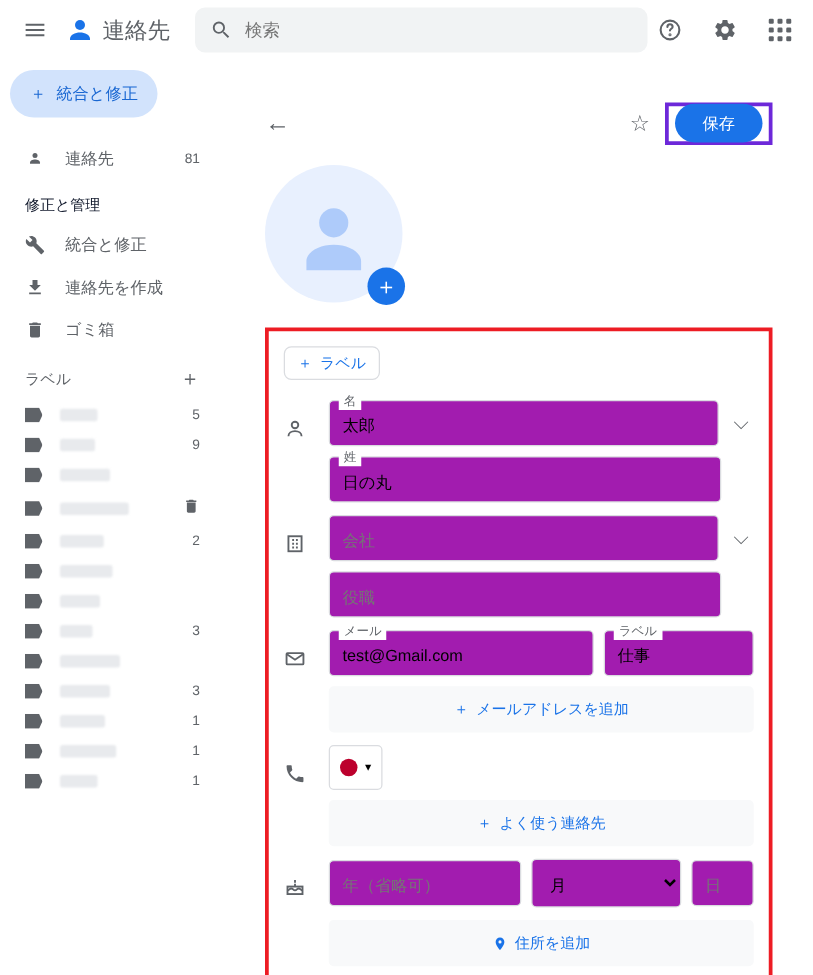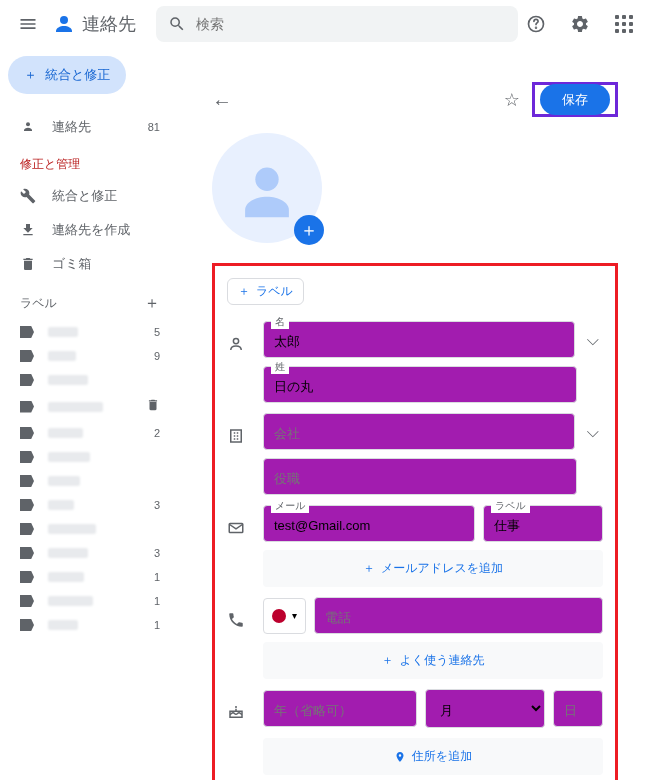--- a/index.html
+++ b/index.html
@@ -17,21 +17,21 @@
     .icon-btn { width: 36px; height: 36px; display: flex; align-items: center; justify-content: center; color: #5f6368; cursor: pointer; border-radius: 50%; }
     .apps-grid { display: grid; grid-template-columns: repeat(3, 4px); grid-template-rows: repeat(3, 4px); gap: 3px; }
     .apps-grid span { background: #5f6368; border-radius: 1px; }
     
     
     .sidebar { width: 180px; padding-top: 56px; padding-left: 8px; padding-right: 8px; flex-shrink: 0; overflow-y: auto; }
     .create-btn { display: flex; align-items: center; gap: 8px; padding: 10px 16px; background: #d2e3fc; color: #1967d2; border-radius: 20px; font-size: 13px; cursor: pointer; width: fit-content; margin-bottom: 16px; }
     .nav-item { display: flex; align-items: center; gap: 16px; padding: 8px 12px; font-size: 13px; color: #5f6368; border-radius: 0 16px 16px 0; cursor: pointer; }
     .nav-item .count { margin-left: auto; font-size: 11px; }
     .nav-icon { width: 16px; height: 16px; flex-shrink: 0; }
-    .section-title { font-size: 12px; color: #b91c1c; padding: 12px 12px 6px; font-weight: 500; }
+    .section-title { font-size: 12px; color: #0f172a; padding: 12px 12px 6px; font-weight: 500; }
     .labels-header { display: flex; align-items: center; justify-content: space-between; padding: 12px 12px 6px; }
     .labels-header span { font-size: 12px; color: #5f6368; }
     .label-item { display: flex; align-items: center; gap: 14px; padding: 6px 12px; font-size: 13px; color: #5f6368; cursor: pointer; }
     .label-tag { width: 14px; height: 12px; background: #5f6368; clip-path: polygon(0 0, 80% 0, 100% 50%, 80% 100%, 0 100%); }
     .label-name { background: #e8eaed; height: 10px; border-radius: 2px; filter: blur(1px); }
     .label-trash { margin-left: auto; color: #5f6368; }
     .label-count { margin-left: auto; font-size: 11px; }
     
     
     .main { flex: 1; padding-top: 56px; overflow-y: auto; }
@@ -333,21 +333,20 @@
           <svg width="18" height="18" viewBox="0 0 24 24" fill="#5f6368">
               <path d="M6.62 10.79c1.44 2.83 3.76 5.14 6.59 6.59l2.2-2.2c.27-.27.67-.36 1.02-.24 1.12.37 2.33.57 3.57.57.55 0 1 .45 1 1V20c0 .55-.45 1-1 1-9.39 0-17-7.61-17-17 0-.55.45-1 1-1h3.5c.55 0 1 .45 1 1 0 1.25.2 2.45.57 3.57.11.35.03.74-.25 1.02l-2.2 2.2z"></path>
             </svg>
         </div>
         <div class="fields">
           <div class="field-line">
             <div class="flag-select">
               <span class="flag"></span>
               <span style="font-size:10px;">▾</span>
             </div>
-            <div class="field"><input type="text" placeholder="電話" style=""></div>
           </div>
           <button class="add-btn">
               <span>＋</span>
               <span>よく使う連絡先</span>
             </button>
         </div>
       </div>
       
       
       <div class="form-row">

